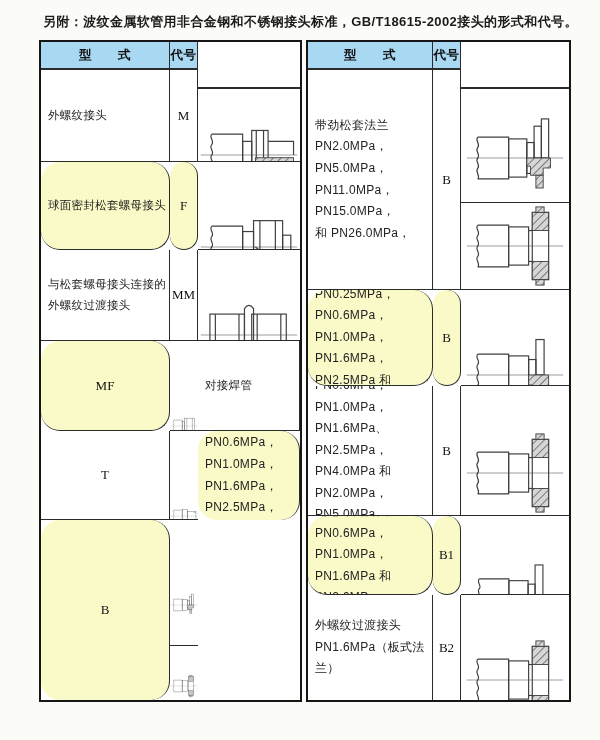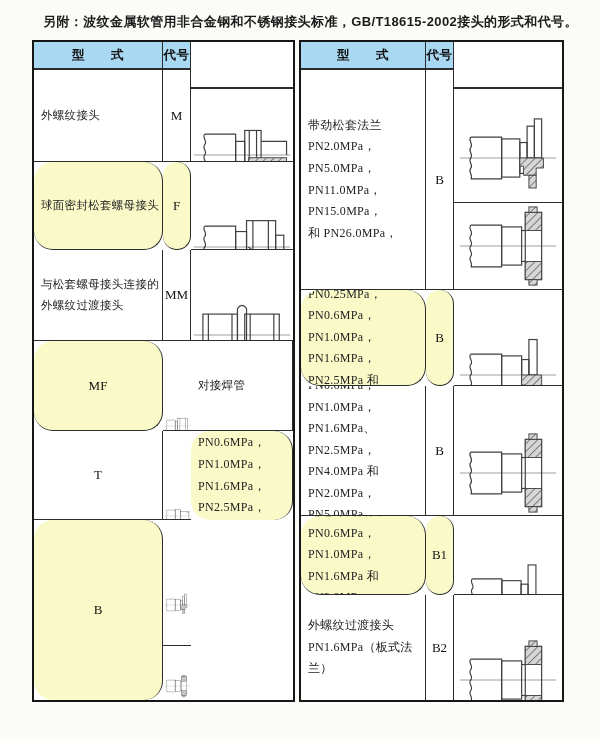--- a/index.html
+++ b/index.html
@@ -10,21 +10,21 @@
     background: var(--page-bg, #fbfbf7);
     font-family: "Liberation Sans", "DejaVu Sans", sans-serif;
     overflow: hidden;
   }
   .title {
     position: absolute; left: 43px; top: 13px;
     font-size: 13px; font-weight: 600; color: #1b1b1b;
     letter-spacing: 0.4px; white-space: nowrap;
   }
   .tables {
-    position: absolute; left: 32px; top: 40px;
+    position: absolute; left: 39px; top: 40px;
     display: flex; gap: 4px;
   }
   .tbl {
     display: grid; background: #fff;
     border: 2px solid #161616;
   }
   .tbl.left  { grid-template-columns: 129px 28px 1fr; width: 263px;
                grid-template-rows: 28px 92px 88px 91px 90px 89px 180px; }
   .tbl.right { grid-template-columns: 125px 28px 1fr; width: 265px;
                grid-template-rows: 28px 220px 96px 130px 79px 105px; }
@@ -41,21 +41,21 @@
     font-size: 12.5px; font-weight: 700; color: #111;
     border-bottom-width: 2px; letter-spacing: 0.5px; white-space: pre;
   }
   .hl { background: var(--highlight-bg, #fafac8); border-radius: 19px; }
   .type {
     display: flex; align-items: center;
     padding: 4px 3px 4px 7px;
     font-size: 11.5px; line-height: 1.8; letter-spacing: 0.3px; color: #222;
   }
   .type .txt { white-space: pre-line; }
-  .pnrow .txt { font-family: Liberation Serif, serif; font-size: 12px; }
+  .pnrow .txt { font-family: Liberation Sans, sans-serif; font-size: 12px; }
   .code {
     display: flex; align-items: center; justify-content: center;
     font-family: "Liberation Serif", "DejaVu Serif", serif;
     font-size: 13px; color: #111;
   }
   .diag { display: flex; flex-direction: column; }
   .dg { flex: 1; display: flex; align-items: center; justify-content: center; }
   .dg + .dg { border-top: 1.5px solid #2b2b2b; }
   svg.fig { display: block; }
   .ln { fill: none; stroke: #3f3f3f; stroke-width: 1.3; }

